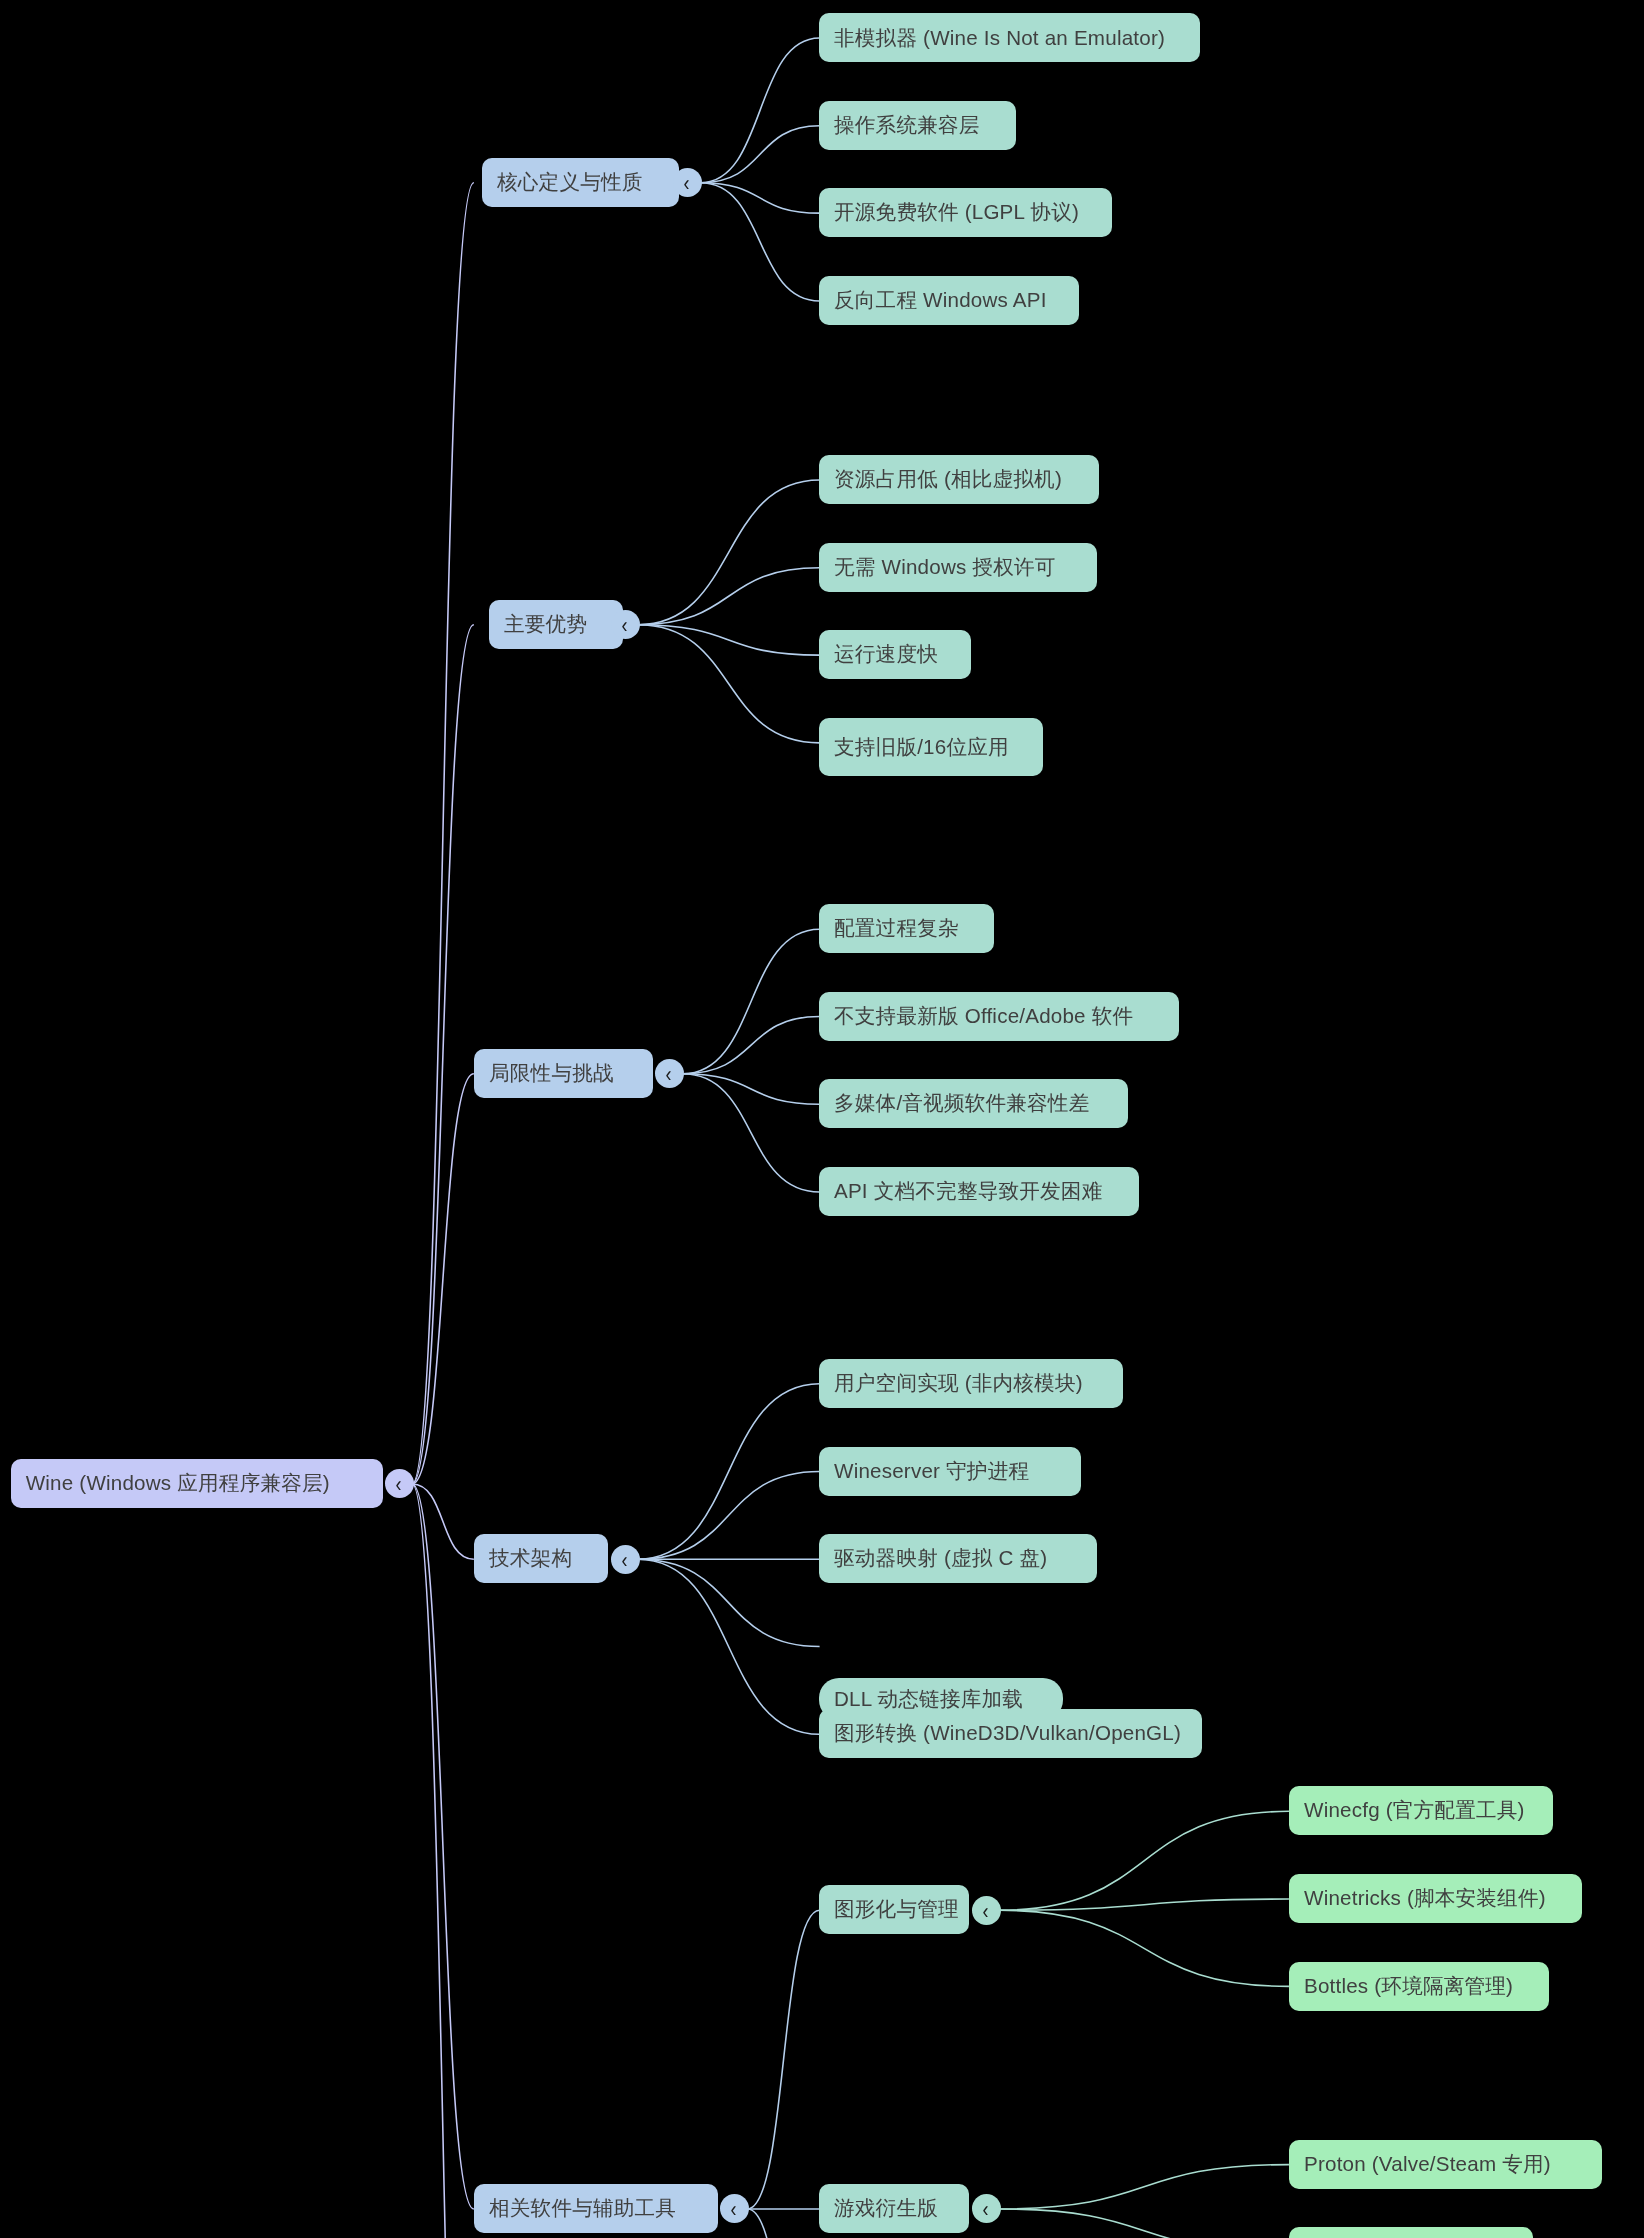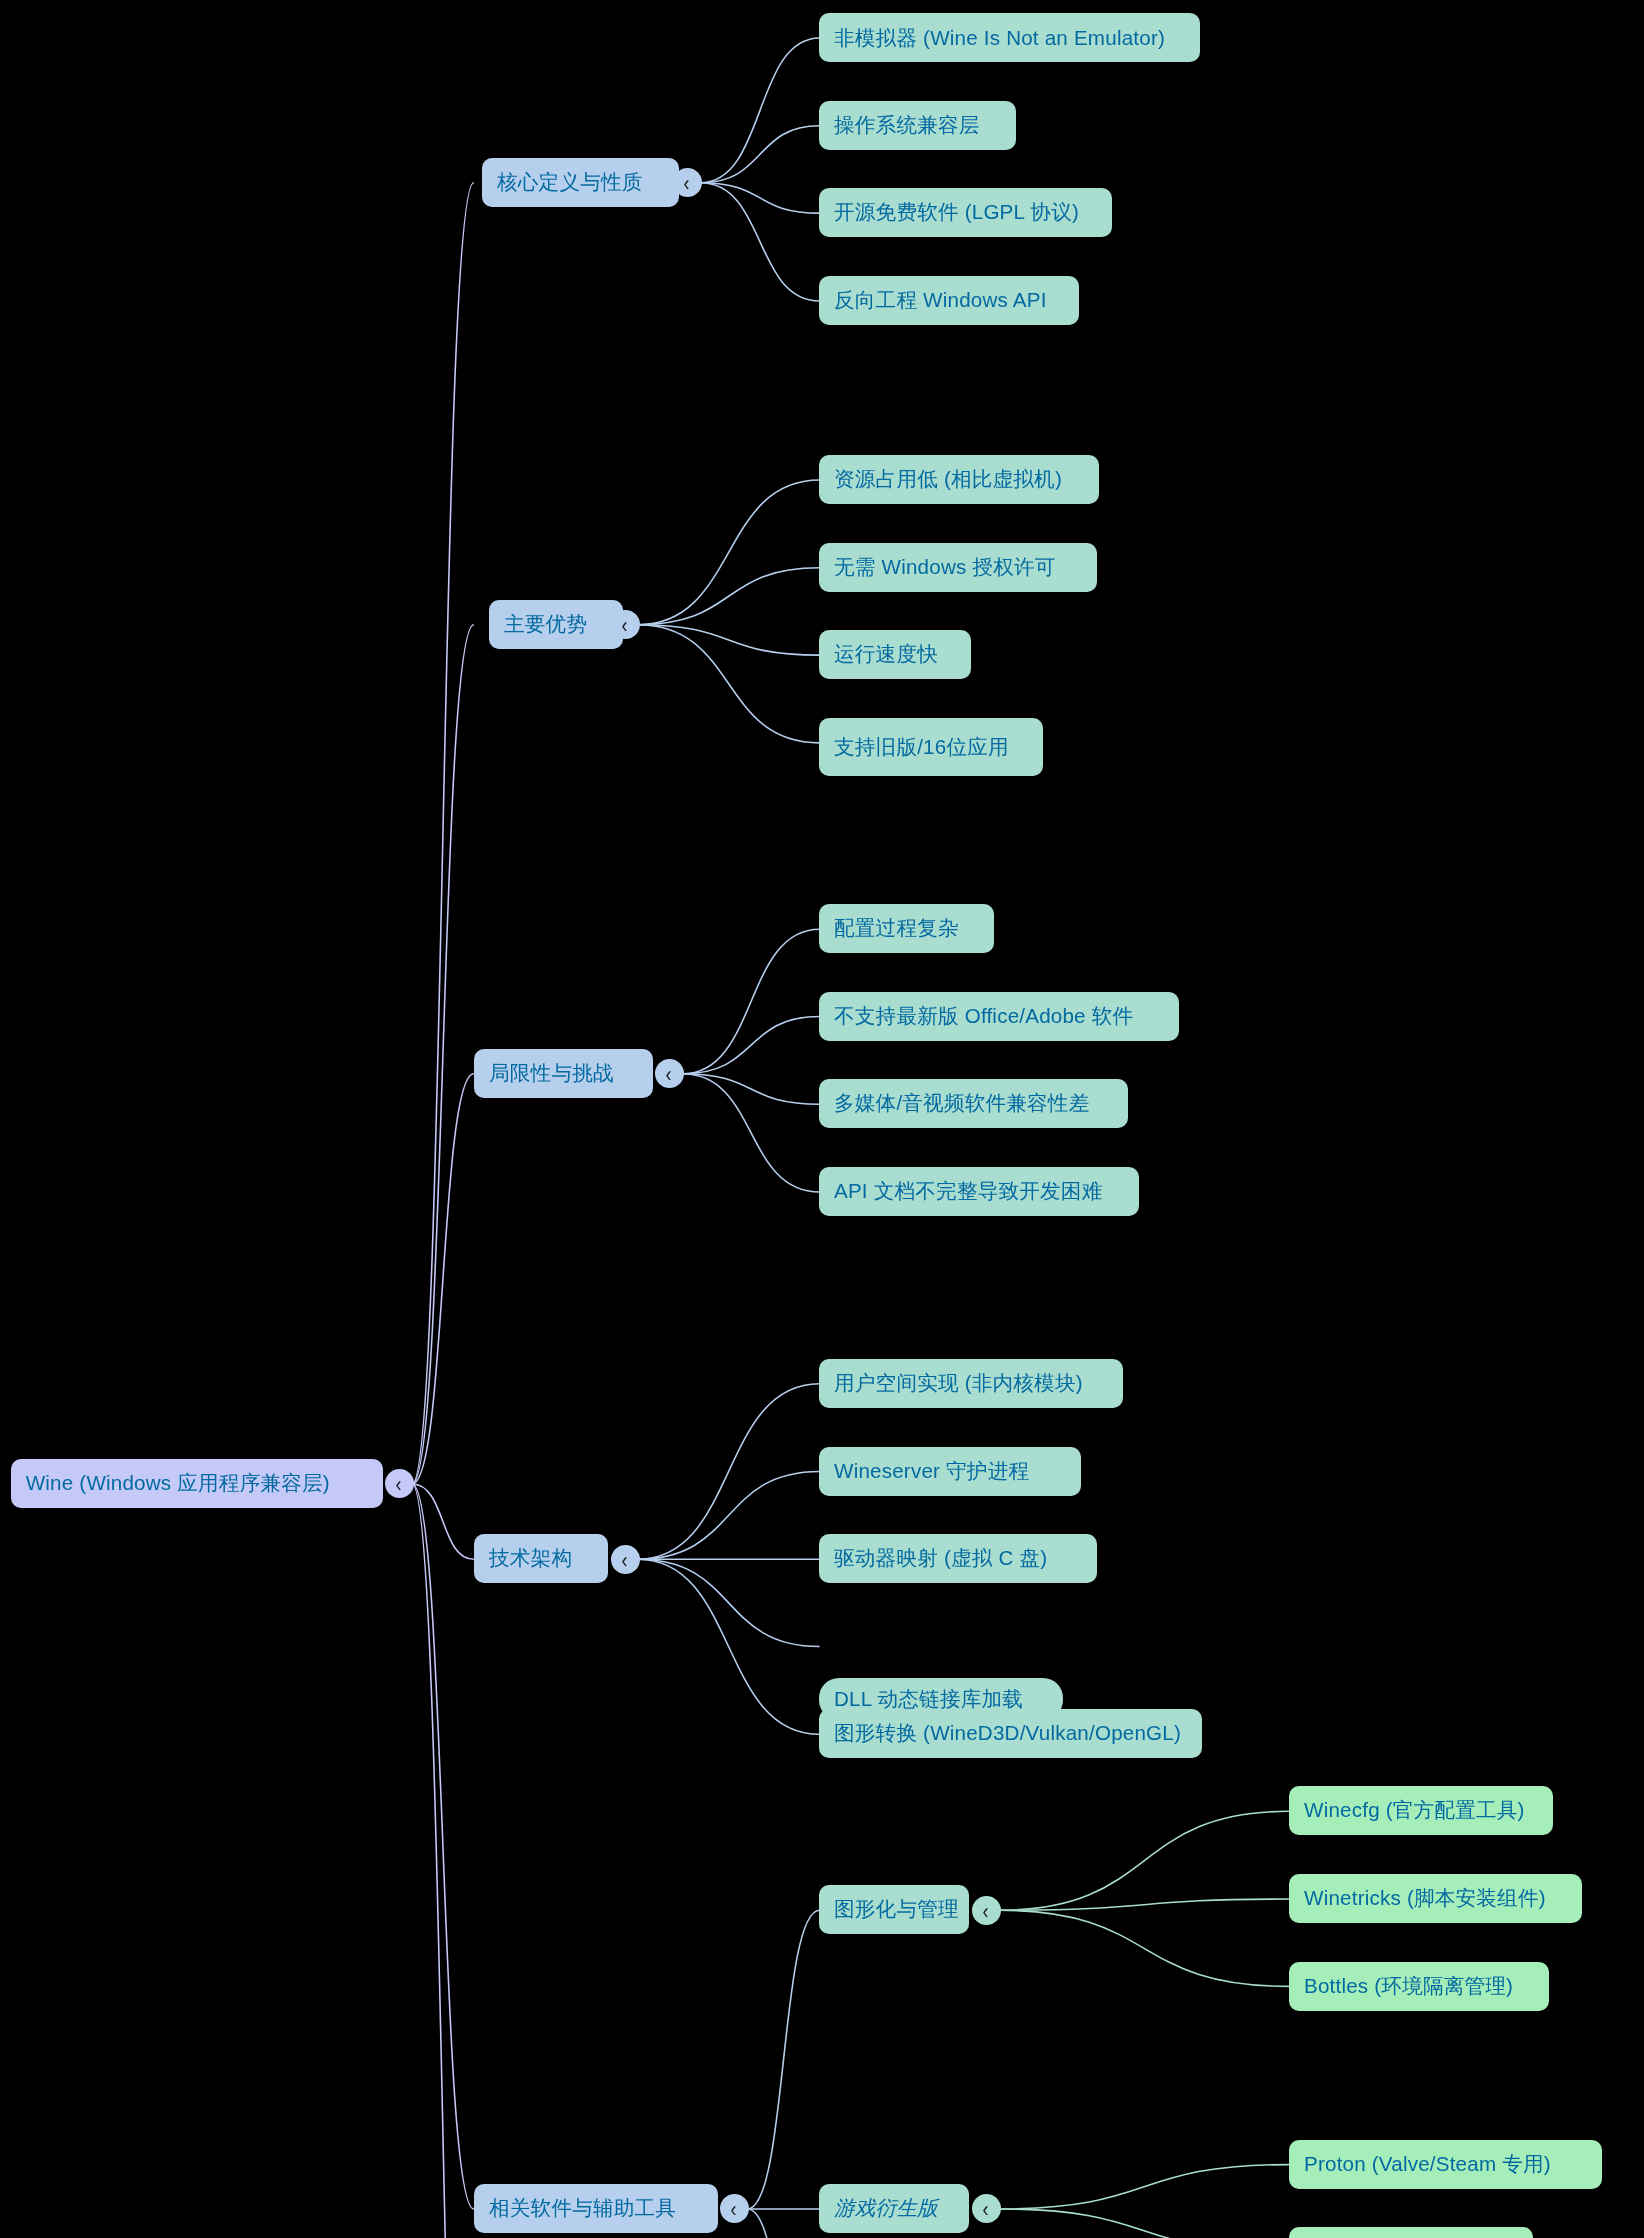--- a/index.html
+++ b/index.html
@@ -1,20 +1,20 @@
 <!DOCTYPE html>
 <html style="font-size:7.2px"><head>
 <meta charset="utf-8">
 <style>
   html,body{margin:0;padding:0;background:#000;}
   body{font-family:"Liberation Sans","DejaVu Sans",sans-serif;}
   #stage{position:relative;width:1645px;height:2972px;background:#000000;overflow:hidden;}
   #links{position:absolute;left:0;top:0;width:1645px;height:2972px;pointer-events:none;}
   .node{position:absolute;box-sizing:border-box;display:flex;align-items:center;
-        border-radius:9.9px;padding:0 15px;white-space:nowrap;color:#0369a1;
+        border-radius:9.9px;padding:0 15px;white-space:nowrap;color:#404040;
         font-size:20.6px;line-height:1.1;letter-spacing:0.2px;}
   .node.root{background:#c5c9f7;}
   .node.lvl1{background:#b5cfec;}
   .node.lvl2{background:#a9ddd0;}
   .node.lvl3{background:#a5eeb9;}
   .node .lbl{display:block;}
   .toggle{position:absolute;border-radius:50%;display:flex;align-items:center;
           justify-content:center;font-size:18px;font-weight:700;color:#1a1a1a;
           line-height:1;}
   .toggle.root{background:#c5c9f7;}
@@ -160,21 +160,21 @@
     </div>
     <div class="node lvl3" style="left: 1289px; top: 1786px; width: 264px; height: 49px;">
       <span class="lbl">Winecfg (官方配置工具)</span>
     </div>
     <div class="node lvl3" style="left: 1289px; top: 1874px; width: 293px; height: 49px;">
       <span class="lbl">Winetricks (脚本安装组件)</span>
     </div>
     <div class="node lvl3" style="left: 1289px; top: 1962px; width: 260px; height: 49px;">
       <span class="lbl">Bottles (环境隔离管理)</span>
     </div>
-    <div class="node lvl2" style="left: 819px; top: 2184px; width: 150px; height: 49px; font-style: italic;">
+    <div class="node lvl2" style="left: 819px; top: 2184px; width: 150px; height: 49px;">
       <span class="lbl">游戏衍生版</span>
     </div>
     <div class="toggle lvl2" style="left: 972px; top: 2194px; width: 29px; height: 29px;">
       <span class="chev">‹</span>
     </div>
     <div class="node lvl3" style="left: 1289px; top: 2140px; width: 313px; height: 49px;">
       <span class="lbl">Proton (Valve/Steam 专用)</span>
     </div>
     <div class="node lvl3" style="left: 1289px; top: 2227px; width: 244px; height: 49px;"></div>
   </div>

